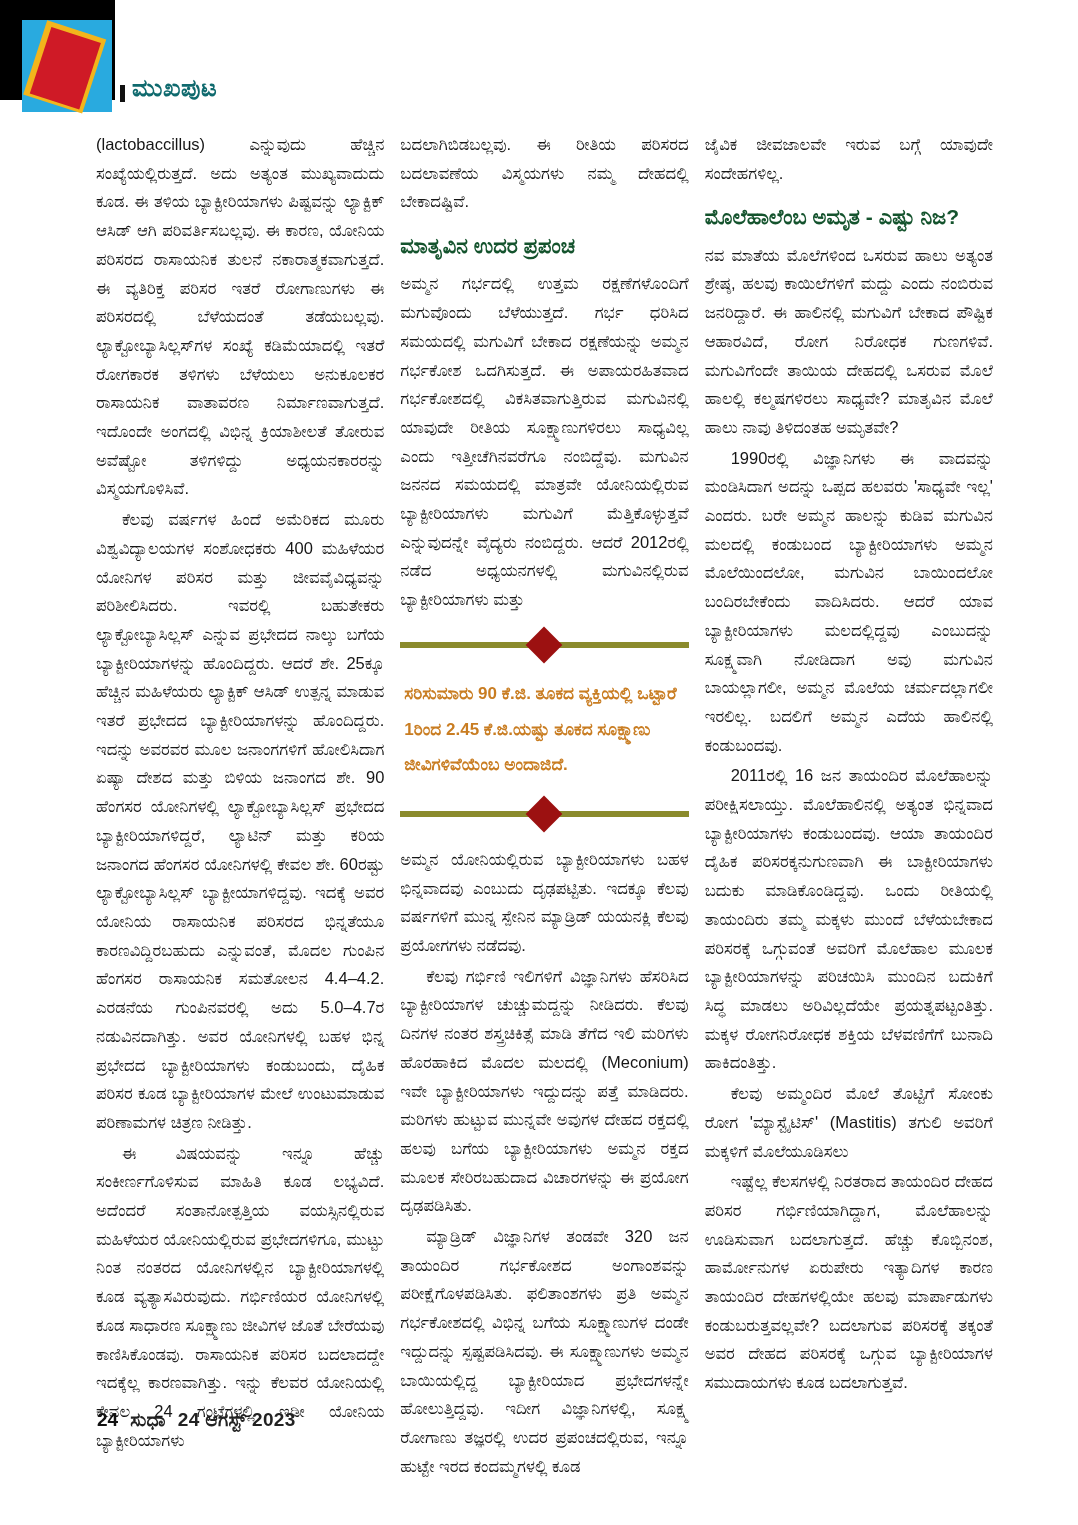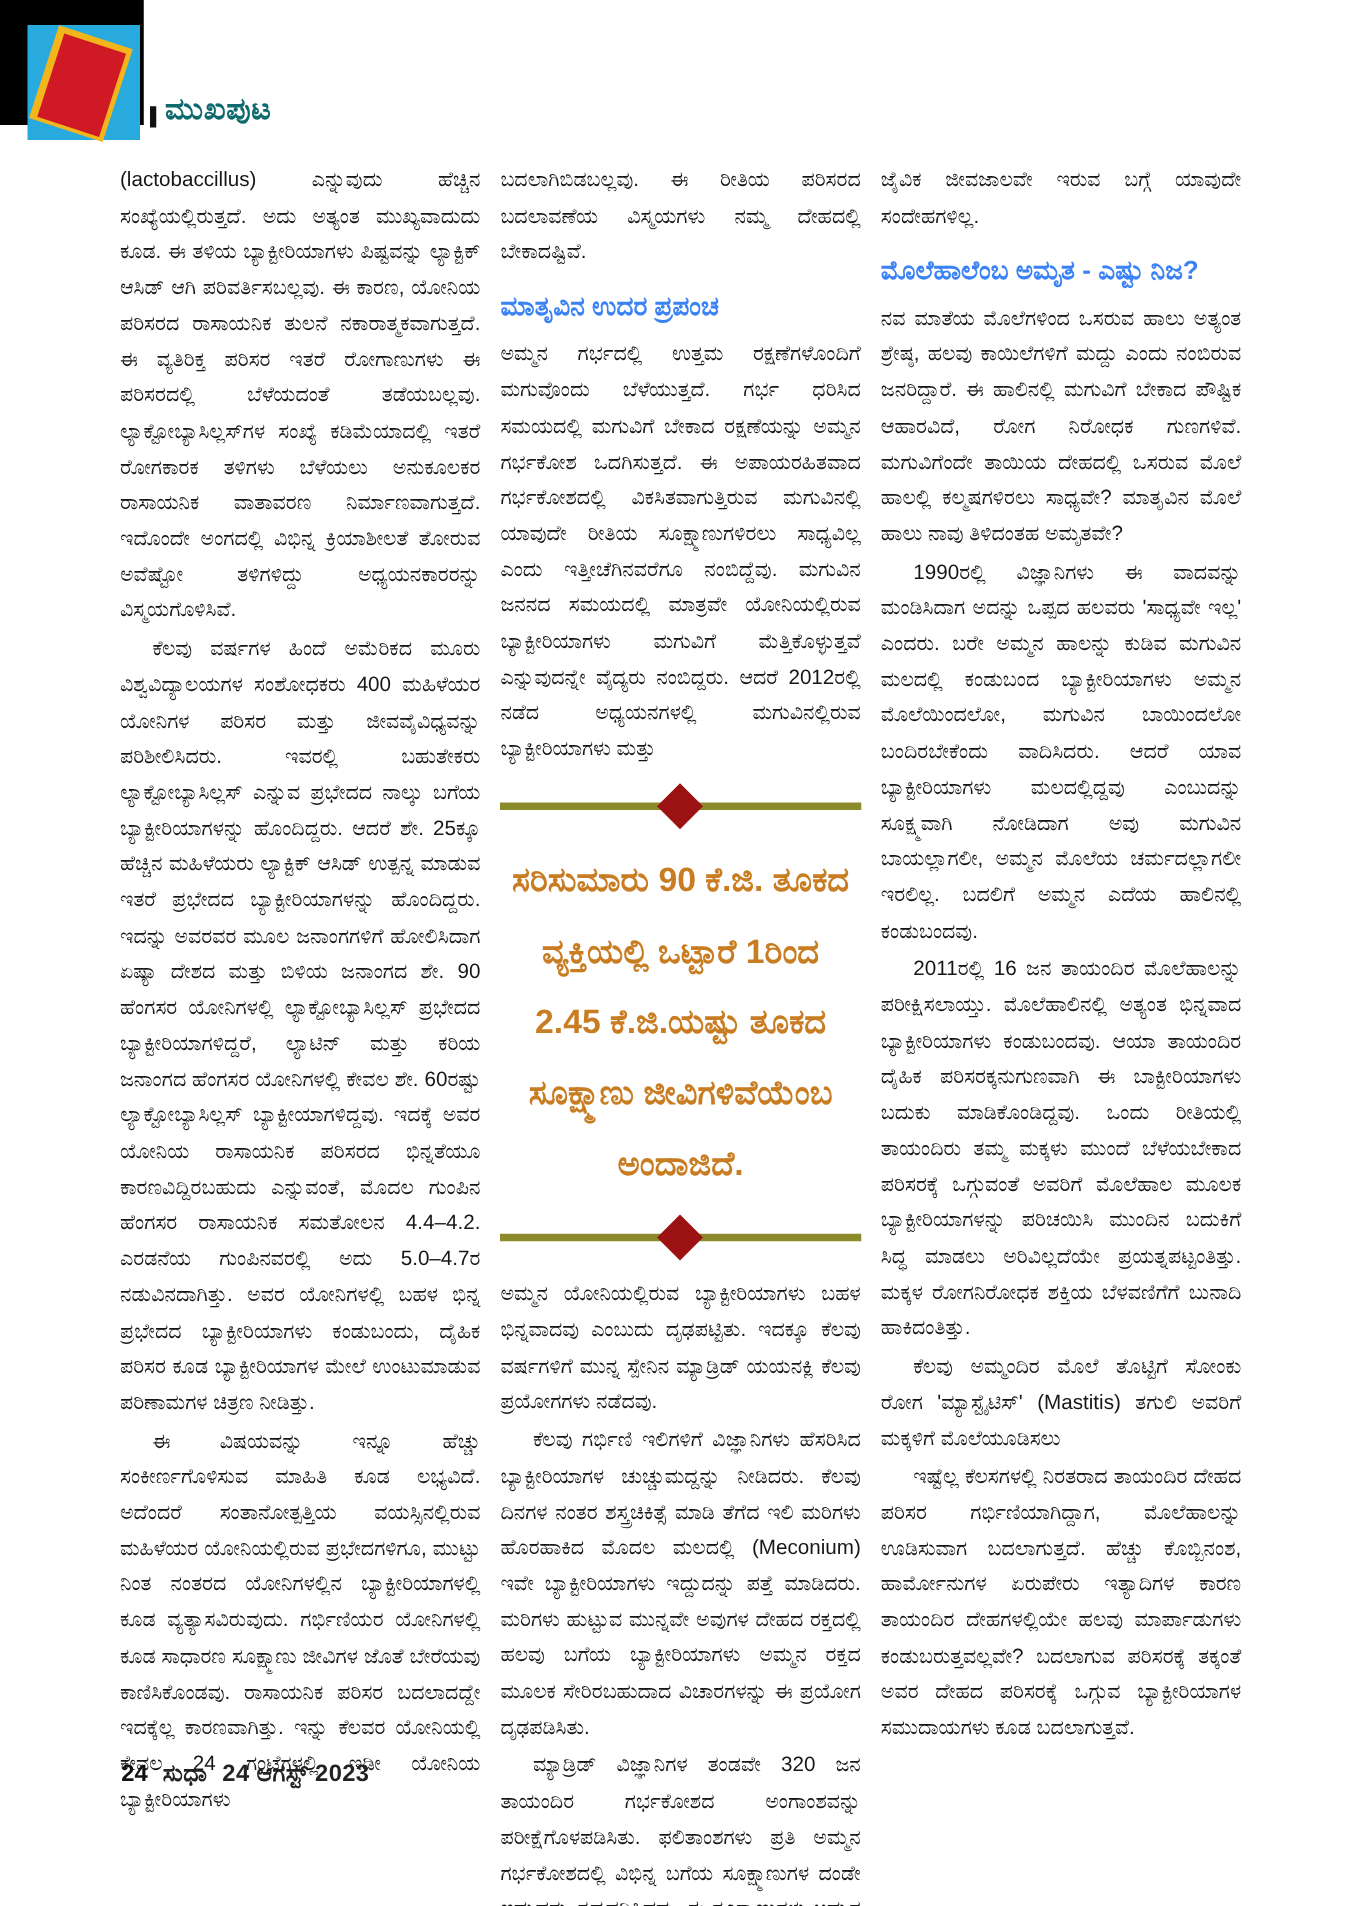--- a/index.html
+++ b/index.html
@@ -27,38 +27,38 @@
   .col{flex:1;min-width:0;}
   .col p{
     margin:0;text-align:justify;
     font-size:16.5px;line-height:1.74;
     color:#161616;
   }
   .col p.indent{text-indent:26px;}
   .col p + p{margin-top:2px;}
   h2.sub-heading{
     margin:16px 0 10px 0;font-size:21px;line-height:1.3;
-    font-weight:bold;color:#3b82f6;
+    font-weight:bold;color:#14532d;
   }
   
   .divider{
     display:flex;align-items:center;justify-content:center;
     position:relative;height:34px;margin:14px 0;
   }
   .divider .line{
     position:absolute;left:0;right:0;top:50%;
     height:6px;margin-top:-3px;background:#8b8b2c;
   }
   .divider .diamond{
     position:relative;width:26px;height:26px;background:#9c1111;
     transform:rotate(45deg);z-index:1;
   }
   .pull-quote{
-    text-align:center;color:#c97d22;font-weight:bold;
-    font-size:27px;line-height:2.1;margin:6px 4px;
+    color:#c97d22;font-weight:bold;
+    font-size:17px;line-height:2.1;margin:6px 4px;
   }
   
   .page-footer{
     position:absolute;left:97px;top:1409px;
     display:flex;align-items:baseline;gap:12px;
   }
   .page-number{font-size:19px;font-weight:bold;color:#111;}
   .footer-text{font-size:19px;font-weight:bold;color:#222;letter-spacing:.3px;}
 </style>
 </head>

